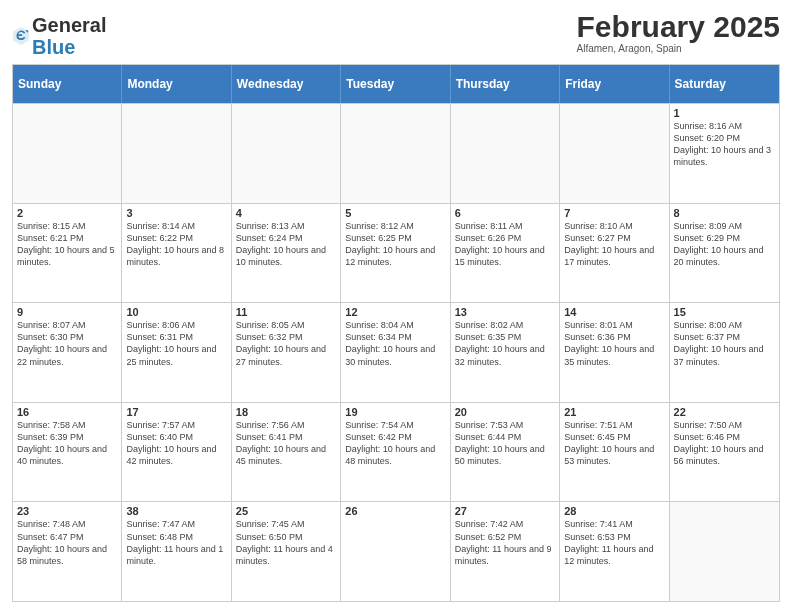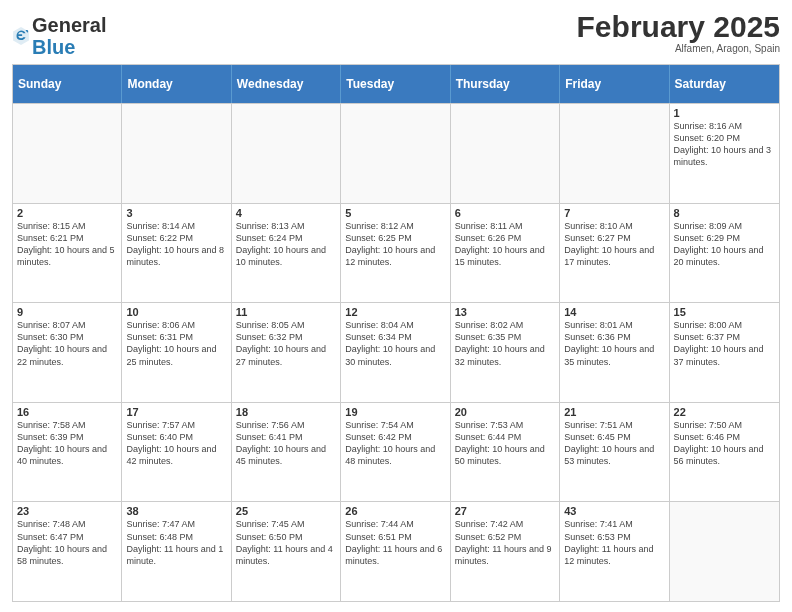--- a/index.html
+++ b/index.html
@@ -35,21 +35,21 @@
     }
     .logo-text .general { color: #333; }
     .logo-text .blue { color: #2a7db5; }
     .logo-icon {
       width: 18px;
       height: 22px;
       margin-right: 2px;
       position: relative;
     }
     .title-block {
-      text-align: right;
+      text-align: left;
     }
     .month-title {
       font-size: 30px;
       font-weight: bold;
       color: #333;
       line-height: 1.1;
     }
     .location-title {
       font-size: 10px;
       color: #555;
@@ -250,27 +250,26 @@
           <div class="cal-cell">
         <span class="day-num">38</span>
         <span class="cell-text">Sunrise: 7:47 AM<br>Sunset: 6:48 PM<br>Daylight: 11 hours and 1 minute.</span>
       </div>
           <div class="cal-cell">
         <span class="day-num">25</span>
         <span class="cell-text">Sunrise: 7:45 AM<br>Sunset: 6:50 PM<br>Daylight: 11 hours and 4 minutes.</span>
       </div>
           <div class="cal-cell">
         <span class="day-num">26</span>
-        <span class="cell-text">Sunrise: 7:44 AM<br>Sunset: 6:51 PM<br>Daylight: 11 hours and 6 minutes.</span>
       </div>
           <div class="cal-cell">
         <span class="day-num">27</span>
         <span class="cell-text">Sunrise: 7:42 AM<br>Sunset: 6:52 PM<br>Daylight: 11 hours and 9 minutes.</span>
       </div>
           <div class="cal-cell">
-        <span class="day-num">43</span>
+        <span class="day-num">28</span>
         <span class="cell-text">Sunrise: 7:41 AM<br>Sunset: 6:53 PM<br>Daylight: 11 hours and 12 minutes.</span>
       </div>
           <div class="cal-cell empty"></div>
         </div>
       </div>
   </div>
 </div>
 
 </body></html>

